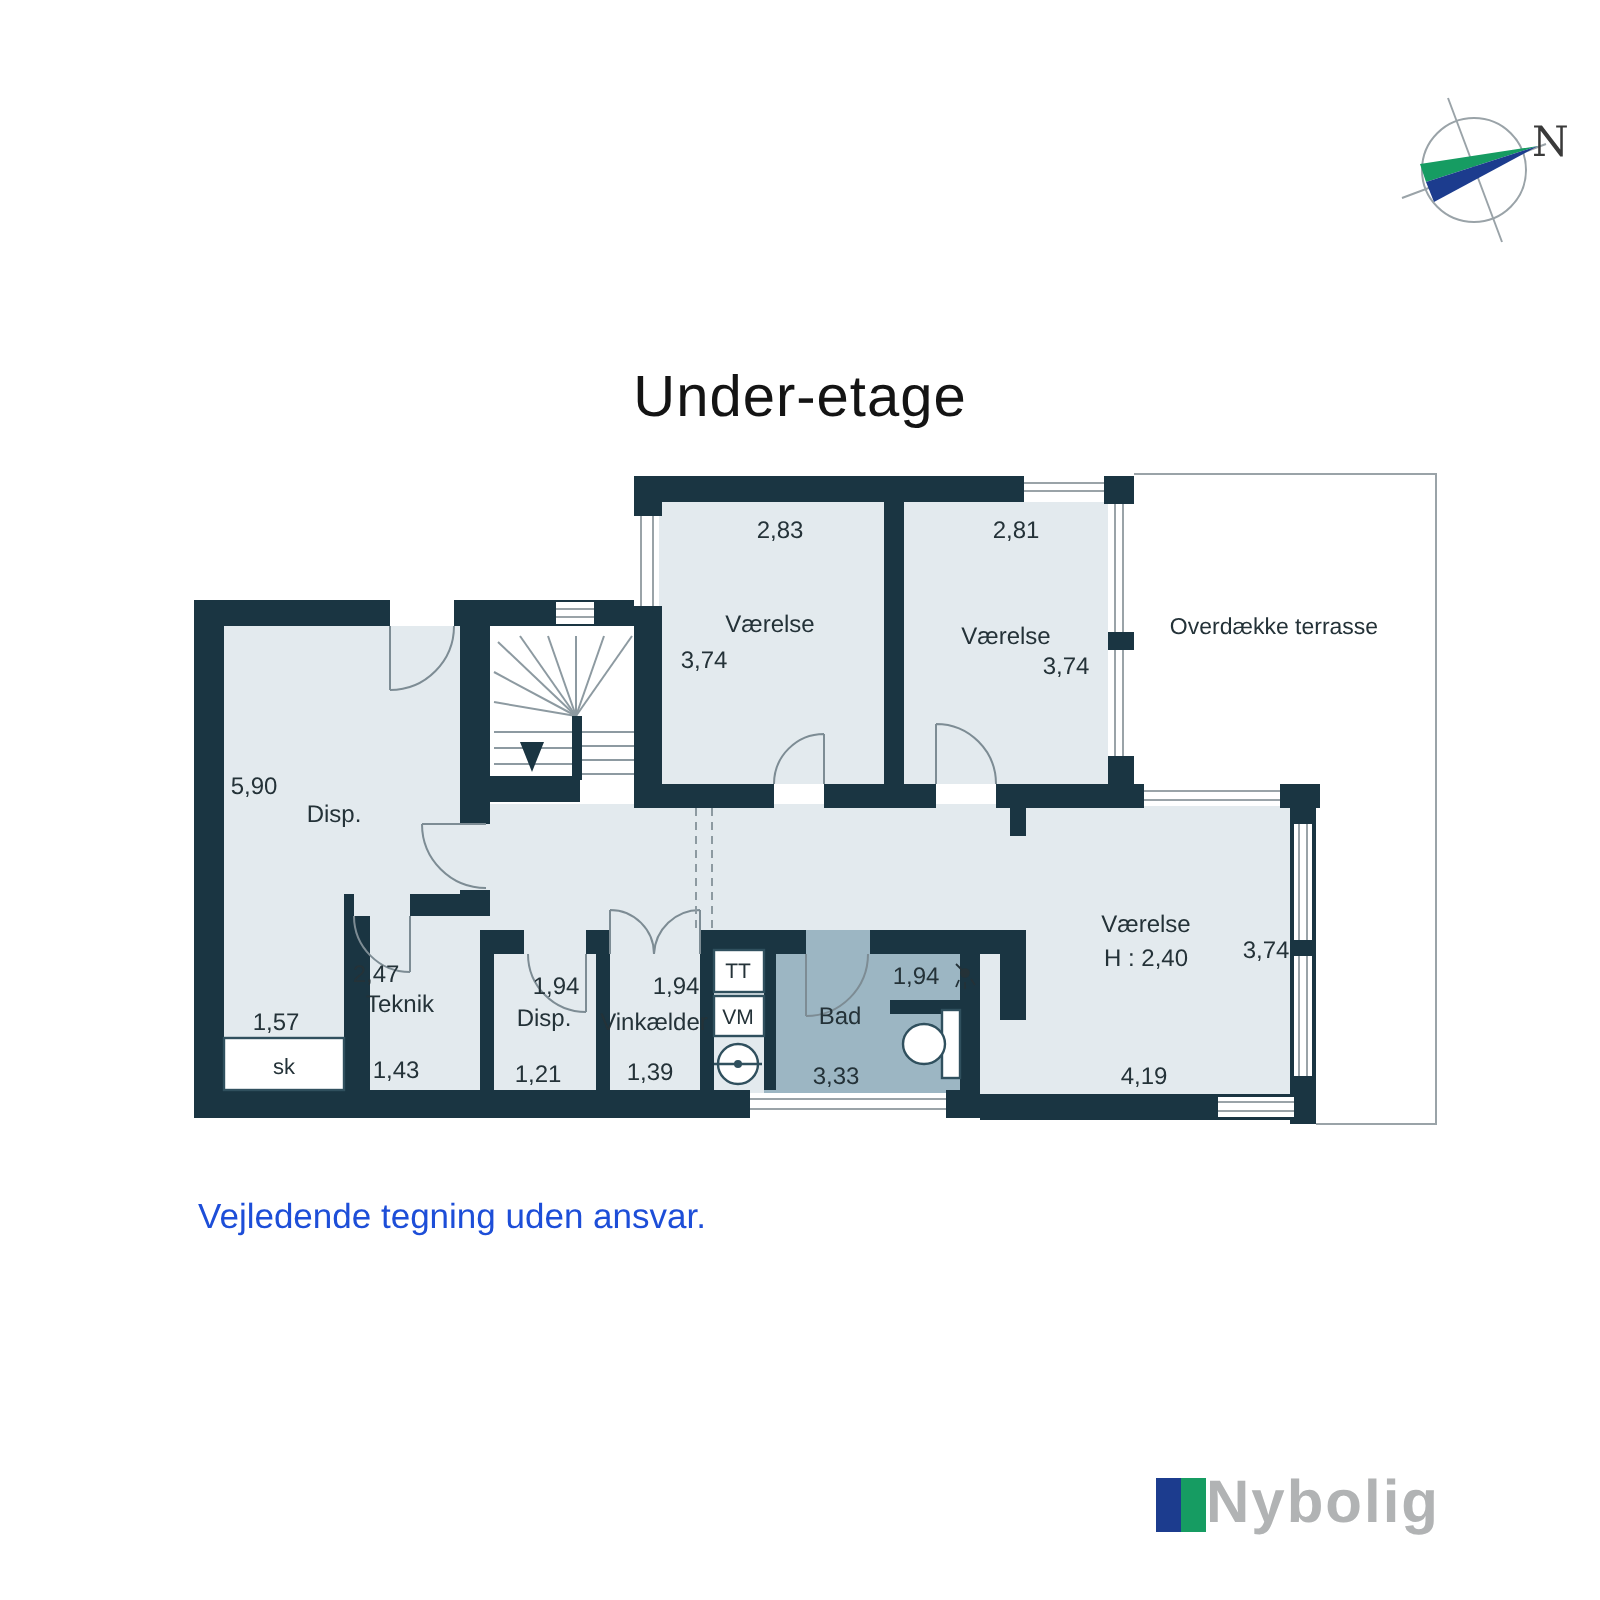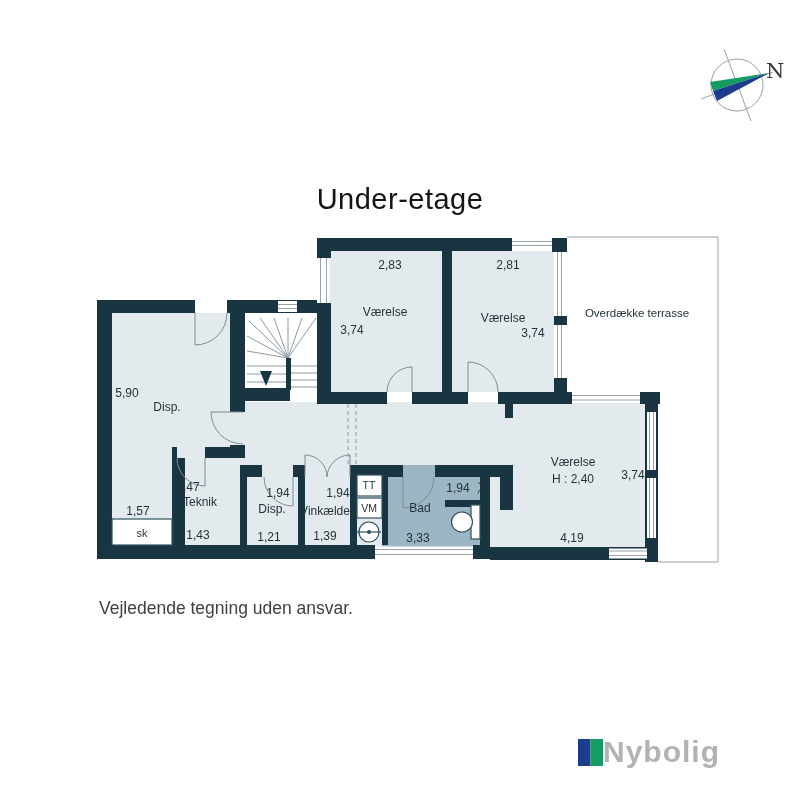--- a/index.html
+++ b/index.html
@@ -1,21 +1,21 @@
 <!DOCTYPE html>
 <html><head>
 <meta charset="utf-8">
 <style>
   html,body{margin:0;padding:0;background:#fff;}
   body{width:800px;height:800px;position:relative;overflow:hidden;
        font-family:"Liberation Sans",sans-serif;}
   .abs{position:absolute;}
   #title{top:183px;left:0;width:800px;text-align:center;font-size:29px;
          color:#141414;letter-spacing:0.5px;}
-  #disclaimer{top:598px;left:99px;font-size:17.5px;color:#404040;}
+  #disclaimer{top:598px;left:99px;font-size:17.5px;color:#1d4ed8;}
   #logo{top:735px;left:578px;display:flex;align-items:center;}
   #logo-text{font-size:30px;font-weight:bold;color:#b1b3b4;margin-left:0;
              letter-spacing:1px;}
   #compass{top:38px;left:685px;}
   #plan{top:225px;left:90px;}
   svg text{font-family:"Liberation Sans",sans-serif;fill:#243238;}
   text.dim,text.room{font-size:12px;}
   text.small{font-size:11px;}
   text.appl{font-size:10.5px;}
   text.terr{font-size:11.5px;}

